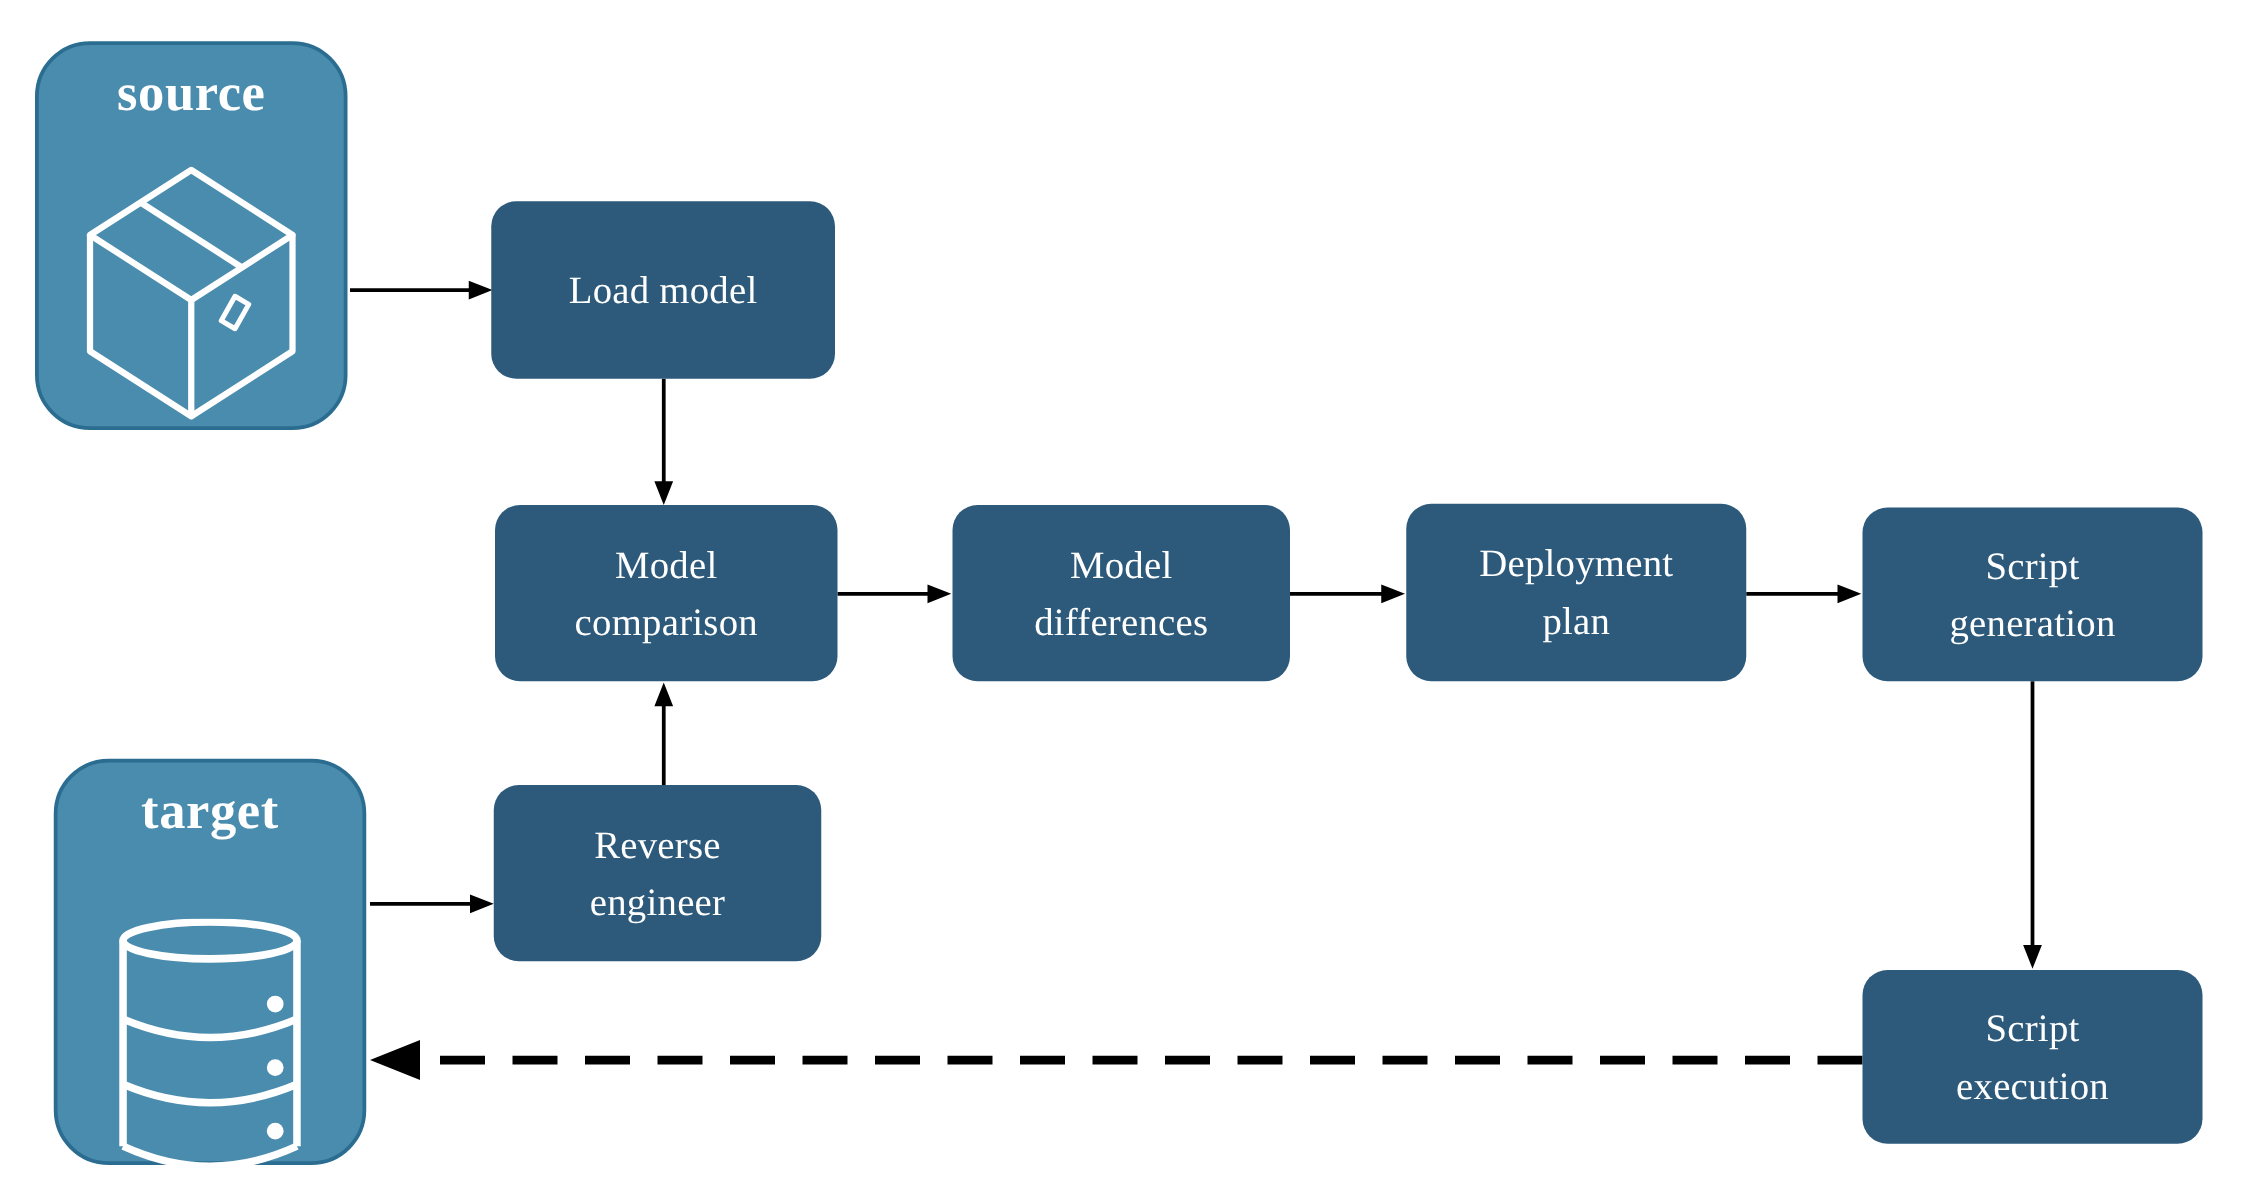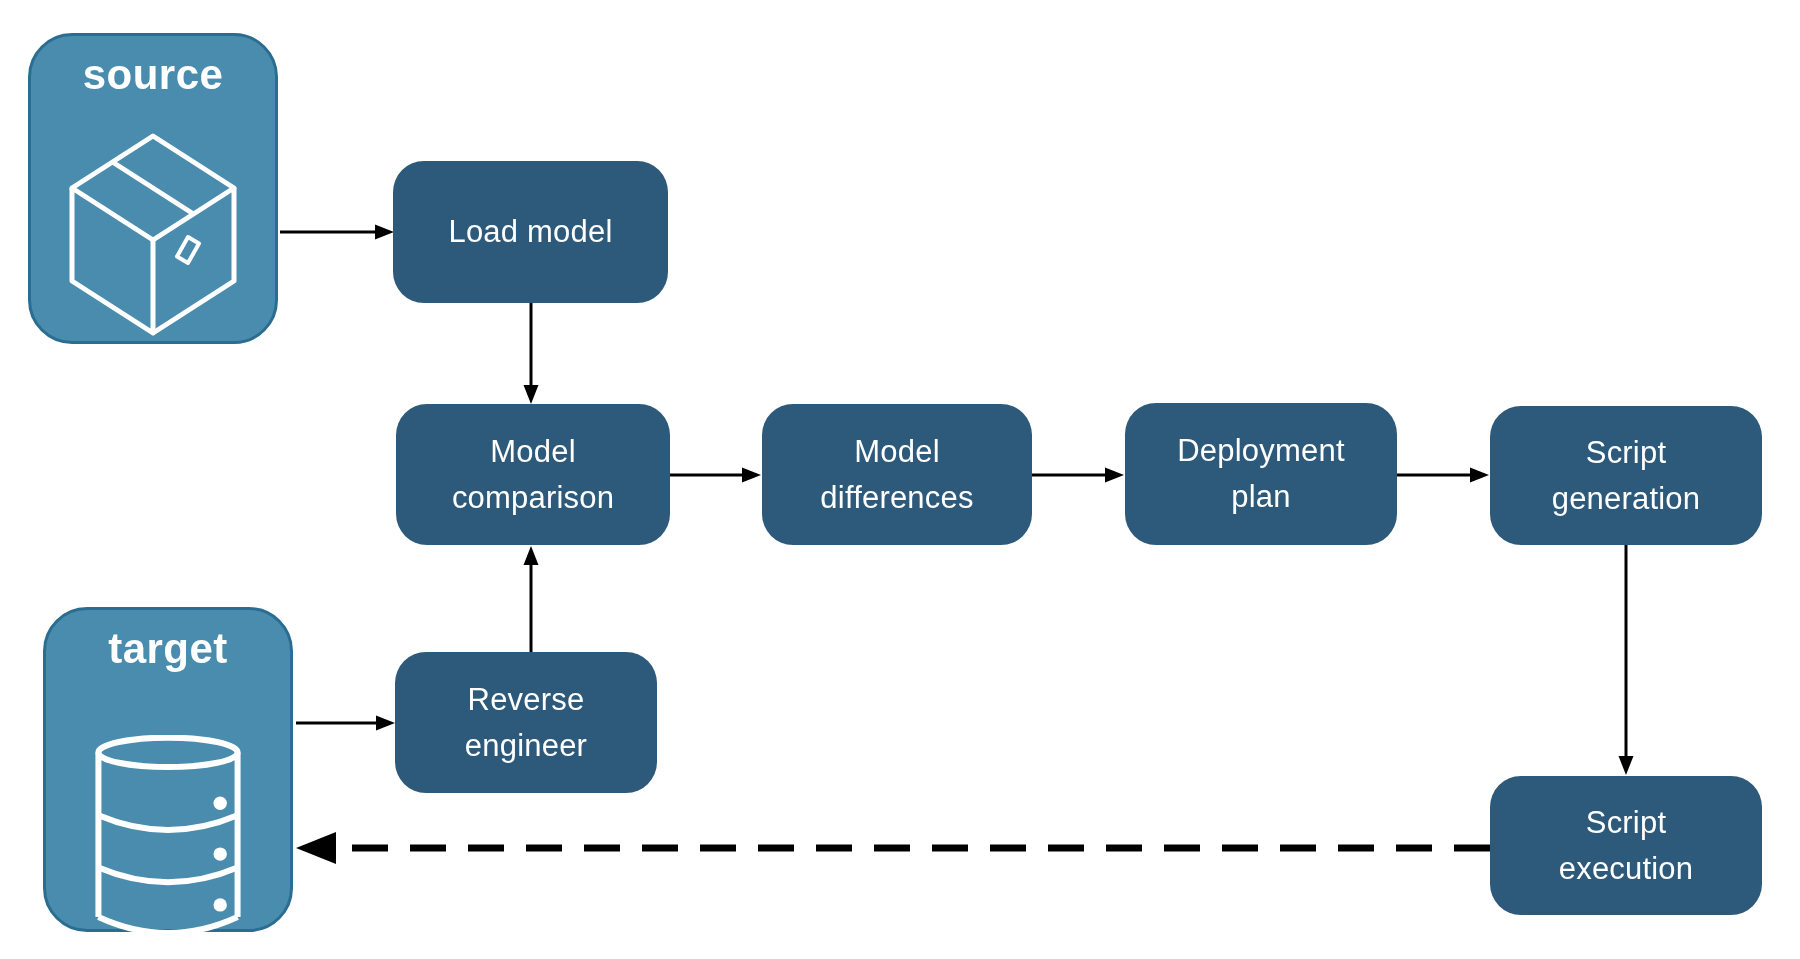--- a/index.html
+++ b/index.html
@@ -10,48 +10,48 @@
     --arrow: #000000;
     --bg: #ffffff;
   }
   * { box-sizing: border-box; }
   html, body { margin: 0; padding: 0; background: var(--bg); }
   #canvas {
     position: relative;
     width: 1800px;
     height: 959px;
     background: var(--bg);
-    font-family: Liberation Sans, sans-serif;
+    font-family: Liberation Serif, serif;
     overflow: hidden;
   }
   #arrow-layer {
     position: absolute;
     left: 0; top: 0;
     width: 1800px; height: 959px;
   }
   .node {
     position: absolute;
     background: var(--node-fill);
     color: var(--label-text);
-    border-radius: 31px;
+    border-radius: 20px;
     display: flex;
     align-items: center;
     justify-content: center;
     text-align: center;
     font-size: 31px;
     line-height: 46px;
     white-space: pre-line;
     letter-spacing: 0.2px;
   }
   #node-load-model        { left: 393px;  top: 161px; width: 275px; height: 142px; }
   #node-model-comparison  { left: 396px;  top: 404px; width: 274px; height: 141px; }
   #node-model-differences { left: 762px;  top: 404px; width: 270px; height: 141px; }
   #node-deployment-plan   { left: 1125px; top: 403px; width: 272px; height: 142px; text-align: center; }
   #node-script-generation { left: 1490px; top: 406px; width: 272px; height: 139px; }
-  #node-reverse-engineer  { left: 395px;  top: 652px; width: 262px; height: 141px; }
+  #node-reverse-engineer  { left: 395px;  top: 628px; width: 262px; height: 141px; }
   #node-script-execution  { left: 1490px; top: 776px; width: 272px; height: 139px; }
 
   .endpoint {
     position: absolute;
     background: var(--endpoint-fill);
     border: 3px solid var(--endpoint-border);
     border-radius: 44px;
     color: var(--label-text);
     display: flex;
     flex-direction: column;

